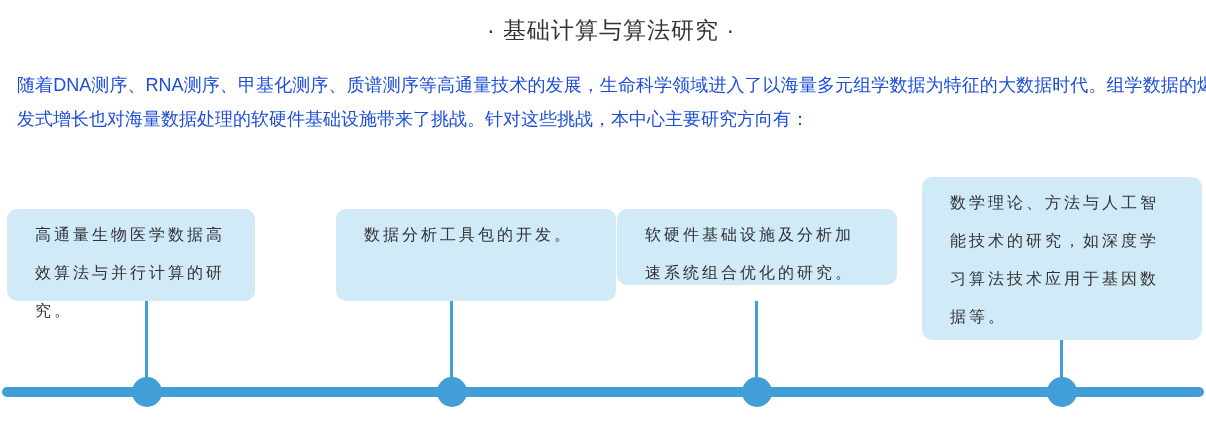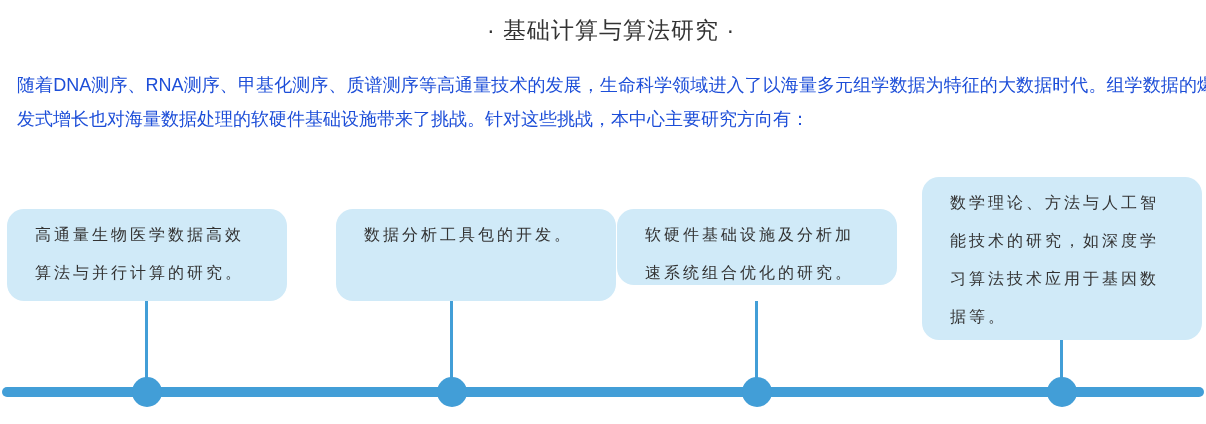--- a/index.html
+++ b/index.html
@@ -13,25 +13,25 @@
     text-align:center;font-size:23px;font-weight:normal;
     letter-spacing:1px;color:#333333;margin:8px;
   }
   .intro{
     position:absolute;top:55px;left:4px;width:1198px;
     font-size:18px;line-height:34px;color:#1d4ed8;margin:13px;
     text-align:justify;
   }
   .card{
     position:absolute;background:var(--card-bg,#d0eaf8);
-    border-radius:17px;box-sizing:border-box;
+    border-radius:10px;box-sizing:border-box;
     padding:7px 28px;font-size:16px;line-height:38px;
     letter-spacing:3px;color:#333333;
   }
-  .card-1{left:7px;  top:209px;width:280px;height:92px;padding-left:28px;}
+  .card-1{left:7px;  top:209px;width:248px;height:92px;padding-left:28px;}
   .card-2{left:312px;top:209px;width:280px;height:92px;margin-left:24px;}
   .card-3{left:617px;top:209px;width:280px;height:76px;}
   .card-4{left:922px;top:177px;width:280px;height:163px;}
   .timeline-bar{
     position:absolute;left:2px;top:387px;width:1202px;height:10px;
     border-radius:5px;background:var(--accent,#429ed7);
   }
   .connector{
     position:absolute;width:3px;background:var(--accent,#429ed7);
   }

